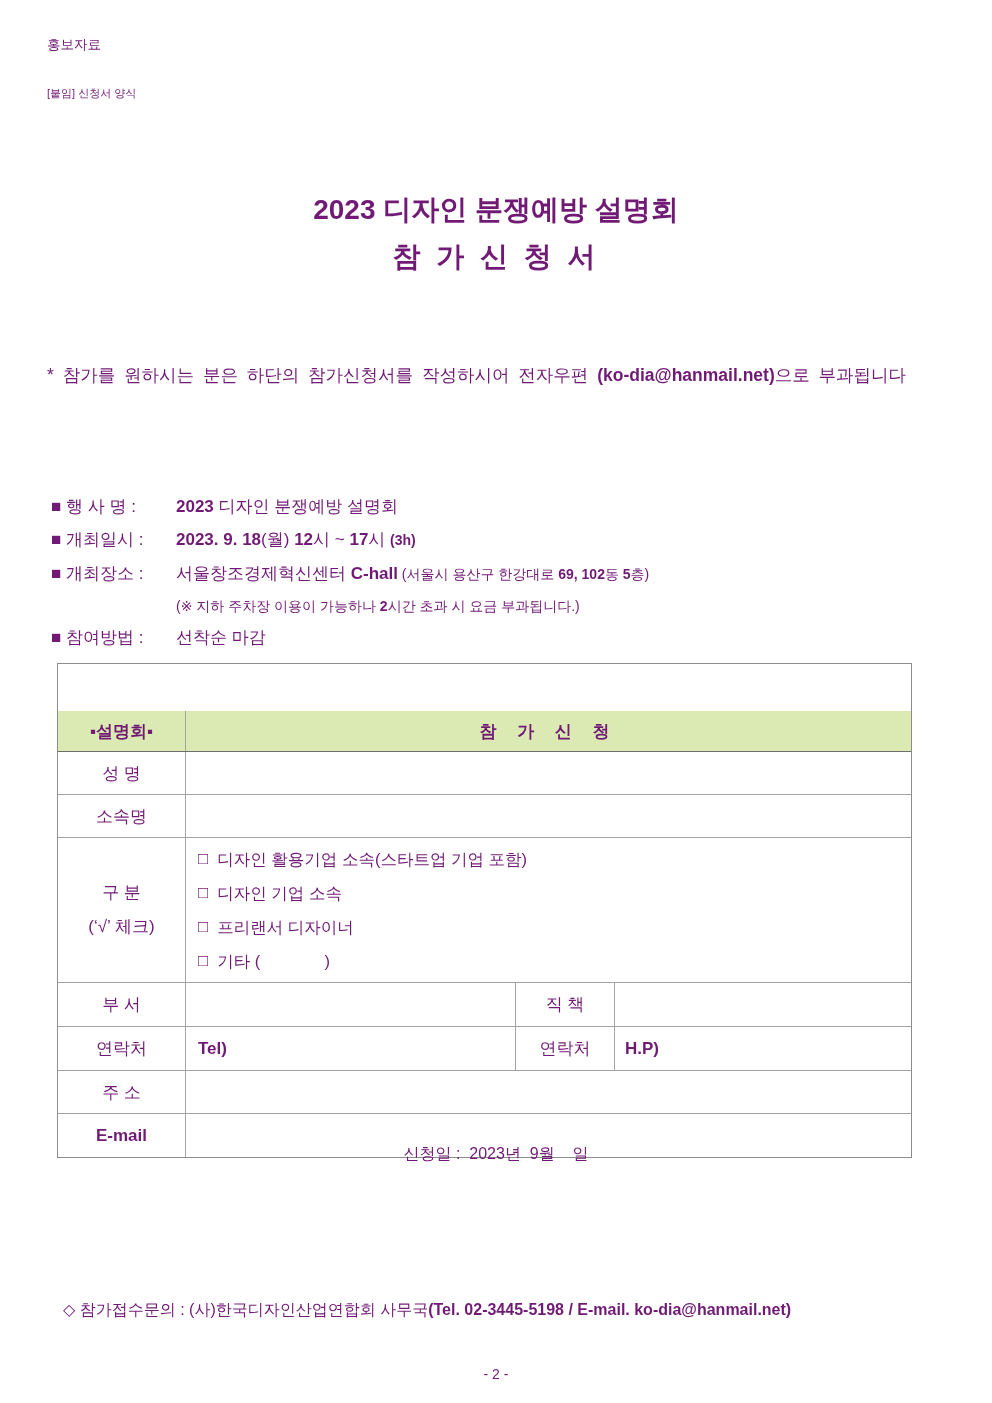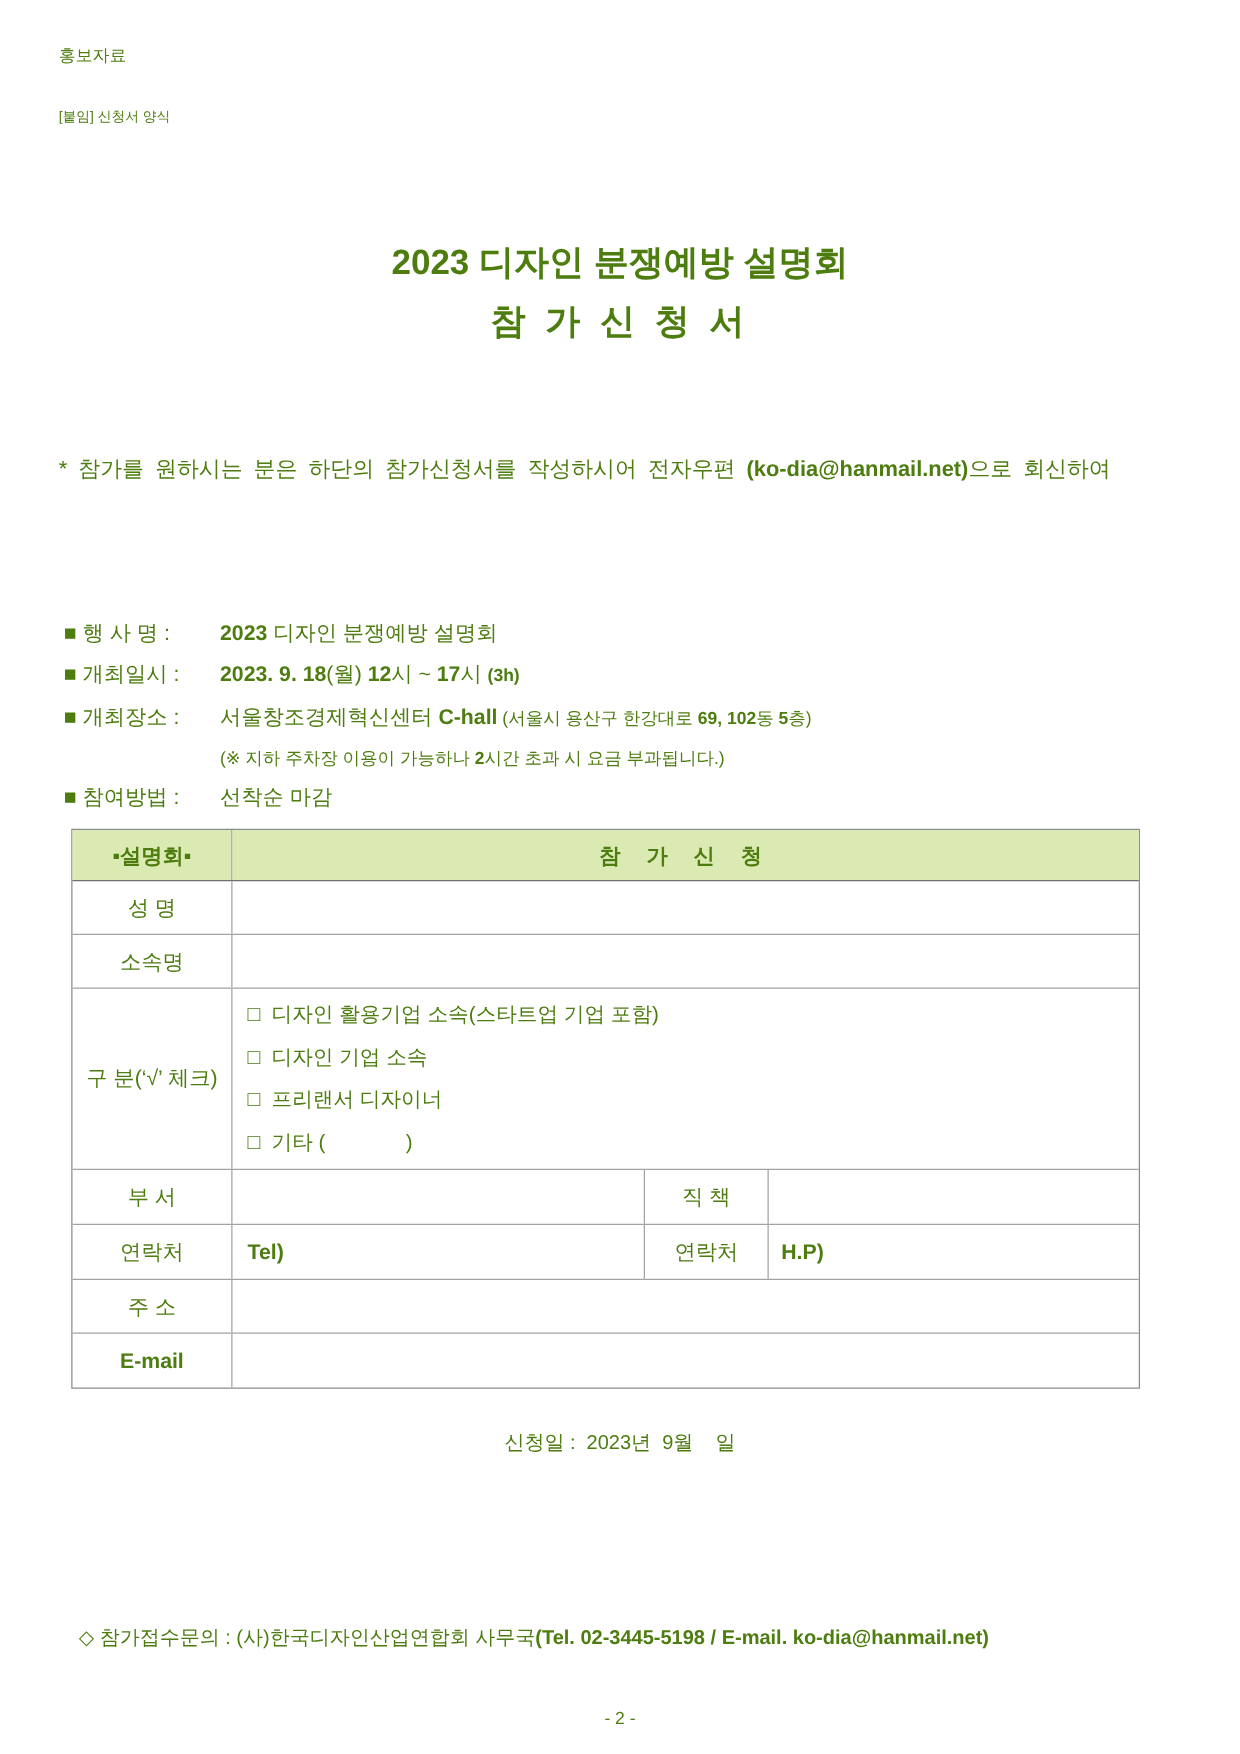--- a/index.html
+++ b/index.html
@@ -1,21 +1,21 @@
 <!DOCTYPE html>
 <html lang="ko"><head>
 <meta charset="utf-8">
 <style>
   html, body { margin: 0; padding: 0; background: #ffffff; }
   .page {
     position: relative;
     width: 992px;
     height: 1403px;
     background: #ffffff;
-    color: #4d7c0f;
+    color: #701a75;
     font-family: "Liberation Sans", "DejaVu Sans", sans-serif;
     overflow: hidden;
   }
   .ws-pre { white-space: pre; }
   .b { font-weight: bold; }
   .sm { font-size: 14px; }
 
   .promo-note {
     position: absolute; left: 47px; top: 36px;
     font-size: 13.5px;
@@ -65,27 +65,27 @@
   }
   .c-value { flex: 1; padding-left: 12px; }
   .c-label2 {
     width: 100px; flex-shrink: 0;
     justify-content: center; text-align: center;
     border-left: 1px solid #a3a3a3; border-right: 1px solid #a3a3a3;
   }
   .c-value1 { width: 329px; flex-shrink: 0; padding-left: 12px; }
   .c-value2 { flex: 1; padding-left: 10px; }
 
-  .header-row .cell { background: #dbeab3; font-weight: bold; height: 40px; }
+  .header-row .cell { background: #dbeab3; font-weight: bold; height: 40px; margin-top: 47px; }
   .header-apply { justify-content: center; letter-spacing: 8px; padding-left: 0; }
 
   .h-single { height: 43px; }
   .h-four { height: 44px; }
 
-  .category-row .c-label { flex-direction: row; line-height: 34px; }
+  .category-row .c-label { flex-direction: column; line-height: 34px; }
   .category-options { flex: 1; padding: 4px 0 4px 12px; display: flex; flex-direction: column; justify-content: center; }
   .opt { line-height: 34px; font-size: 16.5px; display: flex; }
   .opt .checkbox-glyph { margin-right: 9px; font-size: 17px; }
 
   .apply-date {
     position: absolute; left: 0; top: 1144px; width: 100%;
     text-align: center; font-weight: normal; font-size: 16px;
   }
 
   .footer-line {
@@ -105,21 +105,21 @@
 
   <div class="promo-note ws-pre">홍보자료</div>
   <div class="attach-note ws-pre">[붙임] 신청서 양식</div>
 
   <div class="title-block">
     <div class="title-line1 ws-pre">2023 디자인 분쟁예방 설명회</div>
     <div class="title-line2 ws-pre">참 가 신 청 서</div>
   </div>
 
   <div class="notice">
-    <div class="notice-line1 ws-pre"><span>* 참가를 원하시는 분은 하단의 참가신청서를 작성하시어 전자우편 </span><span class="b">(ko-dia@hanmail.net)</span><span>으로 회신하여</span></div>
+    <div class="notice-line1 ws-pre"><span>* 참가를 원하시는 분은 하단의 참가신청서를 작성하시어 전자우편 </span><span class="b">(ko-dia@hanmail.net)</span><span>으로 부과됩니다</span></div>
   </div>
 
   <div class="info-list">
     <div class="info-row">
       <span class="info-label ws-pre">■ 행 사 명 : </span>
       <span class="info-value ws-pre"><span class="b">2023</span><span> 디자인 분쟁예방 설명회</span></span>
     </div>
     <div class="info-row">
       <span class="info-label ws-pre">■ 개최일시 : </span>
       <span class="info-value ws-pre"><span class="b">2023. 9. 18</span><span>(월) </span><span class="b">12</span><span>시 ~ </span><span class="b">17</span><span>시 </span><span class="b sm">(3h)</span></span>

